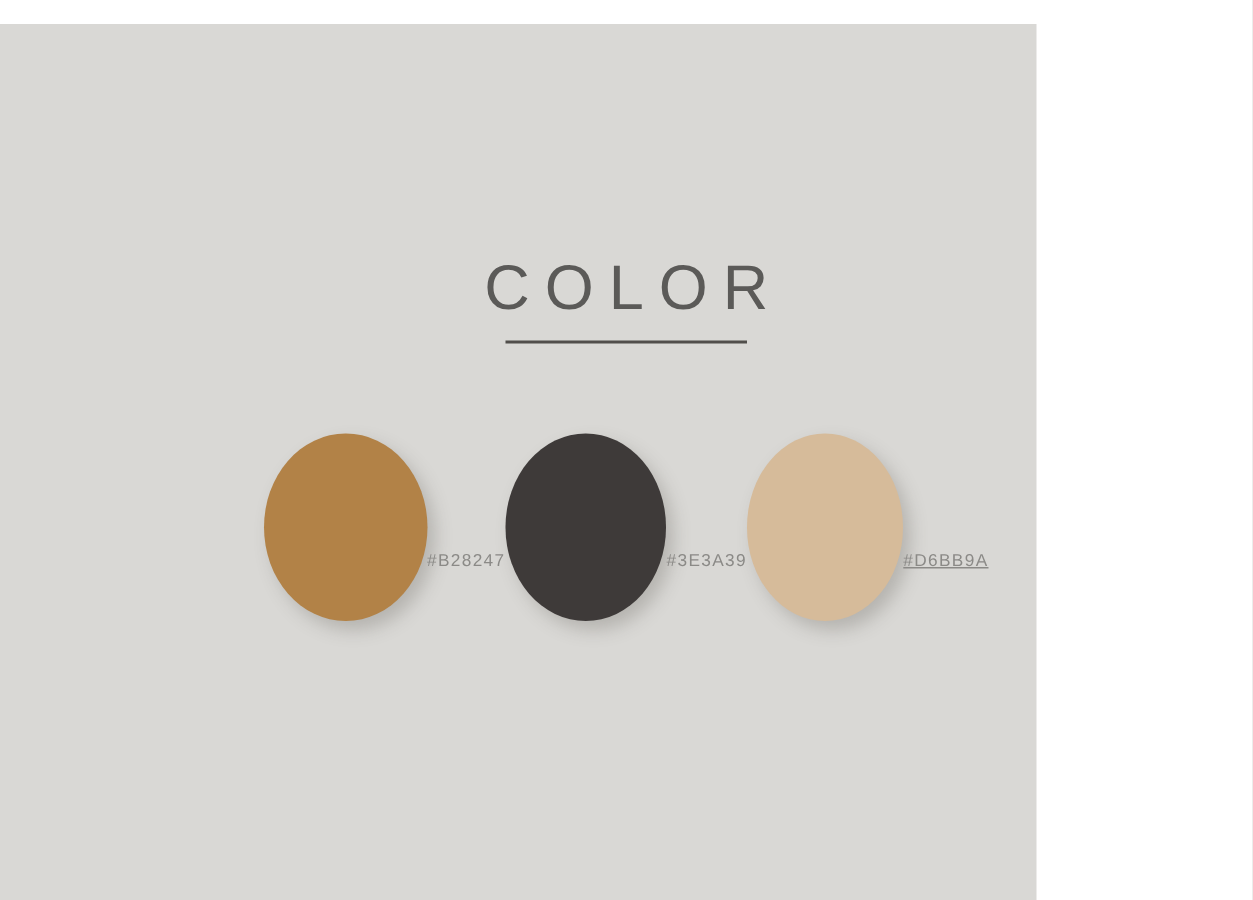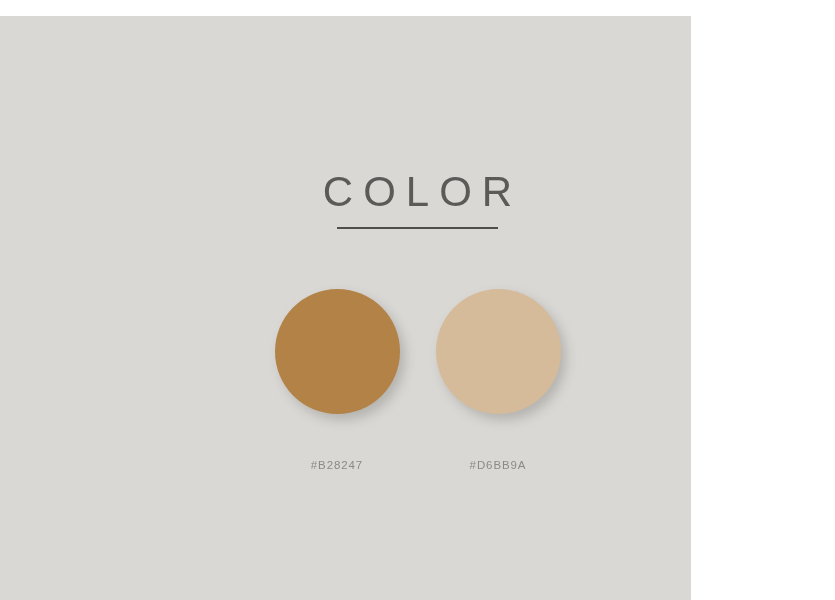--- a/index.html
+++ b/index.html
@@ -60,21 +60,21 @@
     width: 835px;
     height: 190px;
     display: flex;
     justify-content: center;
     align-items: flex-start;
   }
 
   .swatch {
     width: 161px;
     display: flex;
-    flex-direction: column;
+    flex-direction: row;
     align-items: center;
   }
 
   .swatch-dot {
     width: 125px;
     height: 125px;
     border-radius: 50%;
     box-shadow: 5px 6px 11px rgba(90, 86, 80, 0.28);
   }
 
@@ -98,21 +98,25 @@
     <div id="title-rule" style="background: rgb(81, 78, 75);"></div>
   </div>
 
   <div id="swatch-row">
 
     <div class="swatch">
       <div class="swatch-dot" style="background: rgb(178, 130, 71);"></div>
       <span class="swatch-label" style="color: rgb(139, 138, 135);">#B28247</span>
     </div>
 
+    <div class="swatch">
+      <div class="swatch-dot" style="background: rgb(62, 58, 57);"></div>
+      <span class="swatch-label" style="color: rgb(139, 138, 135);">#3E3A39</span>
+    </div>
 
     <div class="swatch">
       <div class="swatch-dot" style="background: rgb(214, 187, 154);"></div>
-      <span class="swatch-label" style="color: rgb(139, 138, 135);">#D6BB9A</span>
+      <span class="swatch-label" style="color: rgb(139, 138, 135); text-decoration: underline;">#D6BB9A</span>
     </div>
 
 
   </div>
 </div>
 
 </body></html>

